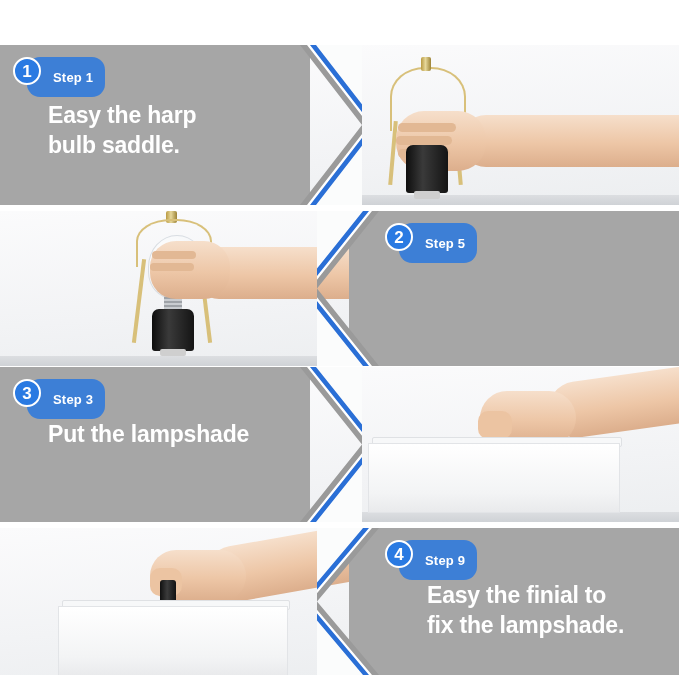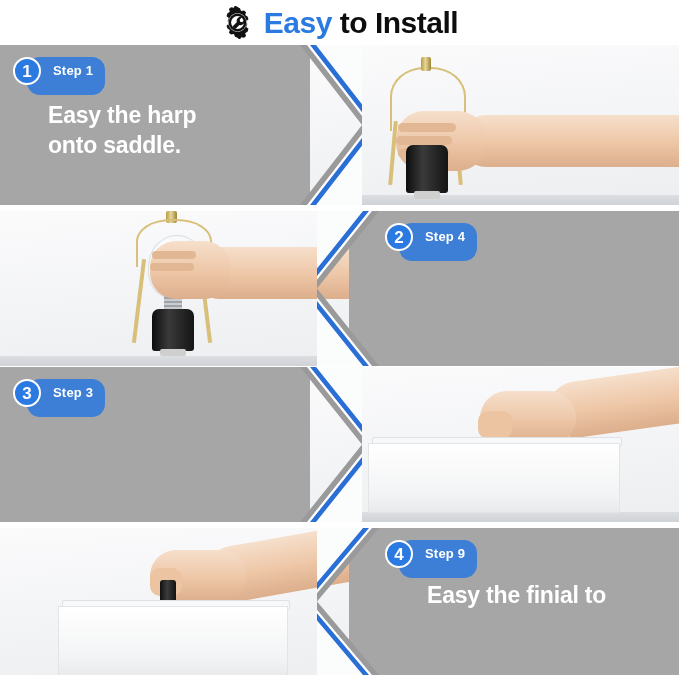--- a/index.html
+++ b/index.html
@@ -37,22 +37,22 @@
   .chev-r .c-fill {clip-path:polygon(16px 0,calc(100% + 16px) 50%,16px 100%,100% 100%,100% 0);}
 
   
   .chev-l .c-gray {clip-path:polygon(100% 0,0 50%,100% 100%,0 100%,0 0);}
   .chev-l .c-white{clip-path:polygon(calc(100% - 7px) 0,-7px 50%,calc(100% - 7px) 100%,0 100%,0 0);}
   .chev-l .c-blue {clip-path:polygon(calc(100% - 10px) 0,-10px 50%,calc(100% - 10px) 100%,0 100%,0 0);}
   .chev-l .c-fill {clip-path:polygon(calc(100% - 16px) 0,-16px 50%,calc(100% - 16px) 100%,0 100%,0 0);}
 
   
   .badge{position:absolute;display:flex;align-items:center;height:28px;}
-  .badge-pill{position:absolute;left:14px;top:0;height:26px;border-radius:13px;
-              background:#3d7fd6;display:flex;align-items:center;padding:0 12px 12px 26px;}
+  .badge-pill{position:absolute;left:14px;top:0;height:40px;border-radius:13px;
+              background:#3d7fd6;display:flex;align-items:center;padding:0 12px 0 26px;}
   .badge-pill-label{color:#ffffff;font-size:13px;font-weight:bold;letter-spacing:0.2px;white-space:nowrap;}
   .badge-circle{position:absolute;left:0;top:0;width:28px;height:28px;border-radius:50%;
                 background:#2a7ae2;border:2.5px solid #ffffff;box-sizing:border-box;
                 display:flex;align-items:center;justify-content:center;z-index:2;}
   .badge-num{color:#ffffff;font-size:17px;font-weight:bold;line-height:1;}
 
   
   .caption{position:absolute;color:#ffffff;font-size:23px;font-weight:bold;line-height:1.32;
            letter-spacing:-0.2px;}
   .caption.center{text-align:center;}
@@ -71,38 +71,20 @@
   .shade{position:absolute;background:linear-gradient(180deg,#ffffff,#f3f4f5 72%,#e9eaec);
          border:1px solid #e2e4e7;}
   .shade-top{position:absolute;background:#f7f8f9;border:1px solid #dfe1e4;border-radius:2px;}
   .knob{position:absolute;background:linear-gradient(90deg,#101010,#3b3b3b 45%,#121212);border-radius:3px;}
 </style>
 </head>
 <body>
 
 <div class="page">
 
-  <div class="header">
-    <svg class="gear-icon" viewBox="0 0 100 100">
-      <path fill="#111111" d="M50 2 l8 10 h-16 z"></path>
-      <path fill="#111111" fill-rule="evenodd" d="
-        M50 4
-        l7.5 2.6 3.4 8.5 8.8-1.8 6.2 5.6 -2.6 8.7 7.6 4.8 2.3 8.1 -6.8 6 3.4 8.4 -3.4 8.4 6.8 6 -2.3 8.1 -7.6 4.8 2.6 8.7 -6.2 5.6 -8.8-1.8 -3.4 8.5 L50 96
-        l-7.5-2.6 -3.4-8.5 -8.8 1.8 -6.2-5.6 2.6-8.7 -7.6-4.8 -2.3-8.1 6.8-6 -3.4-8.4 3.4-8.4 -6.8-6 2.3-8.1 7.6-4.8 -2.6-8.7 6.2-5.6 8.8 1.8 3.4-8.5 Z
-        M50 22 a28 28 0 1 0 0.01 0 Z"></path>
-      <circle cx="50" cy="50" r="27" fill="#111111"></circle>
-      <circle cx="50" cy="50" r="19.5" fill="#ffffff"></circle>
-      <path fill="#111111" d="
-        M63.5 33.5 a12.5 12.5 0 0 0 -15.8 15.6 l-10.6 10.6 a3.6 3.6 0 0 0 0 5.1 l3.1 3.1 a3.6 3.6 0 0 0 5.1 0 l10.6-10.6
-        a12.5 12.5 0 0 0 15.6-15.8 l-7.4 7.4 -6.1-1.3 -1.3-6.1 z"></path>
-    </svg>
-    <div class="header-title">
-      <span class="t-blue">Easy</span><span class="t-dark"> to Install</span>
-    </div>
-  </div>
 
   <div class="row" style="top:45px;height:160px;">
     <div class="row-inner">
       <div class="panel" style="left:0;width:330px;"></div>
 
       <div class="photo" style="left:310px;width:369px;">
         <div class="wall"></div>
         <div class="table-edge"></div>
 
         <div class="harp" style="left:80px;top:22px;width:72px;height:62px;"></div>
@@ -131,21 +113,21 @@
         <div class="badge-pill">
           <span class="badge-pill-label">Step 1</span>
         </div>
         <div class="badge-circle">
           <span class="badge-num">1</span>
         </div>
       </div>
 
       <div class="caption" style="left:48px;top:55px;width:260px;">
         <div>Easy the harp</div>
-        <div>onto saddle.</div>
+        <div>bulb saddle.</div>
       </div>
     </div>
   </div>
 
   <div class="row" style="top:211px;height:155px;">
     <div class="row-inner">
       <div class="photo" style="left:0;width:370px;">
         <div class="wall"></div>
         <div class="table-edge"></div>
         <div class="finial" style="left:166px;top:0px;width:11px;height:12px;"></div>
@@ -168,21 +150,21 @@
 
       <div class="chev chev-l" style="left:317px;">
         <span class="c-gray"></span>
           <span class="c-white"></span>
           <span class="c-blue"></span>
           <span class="c-fill"></span>
       </div>
 
       <div class="badge" style="left:385px;top:12px;">
         <div class="badge-pill">
-          <span class="badge-pill-label">Step 4</span>
+          <span class="badge-pill-label">Step 5</span>
         </div>
         <div class="badge-circle">
           <span class="badge-num">2</span>
         </div>
       </div>
 
     </div>
   </div>
 
   <div class="row" style="top:367px;height:155px;">
@@ -209,20 +191,21 @@
       <div class="badge" style="left:13px;top:12px;">
         <div class="badge-pill">
           <span class="badge-pill-label">Step 3</span>
         </div>
         <div class="badge-circle">
           <span class="badge-num">3</span>
         </div>
       </div>
 
       <div class="caption" style="left:48px;top:52px;width:275px;">
+        <div>Put the lampshade</div>
       </div>
     </div>
   </div>
 
   <div class="row" style="top:528px;height:147px;">
     <div class="row-inner">
       <div class="photo" style="left:0;width:370px;">
         <div class="wall"></div>
         <div class="arm" style="left:205px;top:8px;width:170px;height:56px;border-radius:30px 4px 4px 30px;transform:rotate(-10deg);"></div>
         <div class="arm" style="left:150px;top:22px;width:96px;height:52px;border-radius:28px;"></div>
@@ -245,17 +228,18 @@
         <div class="badge-pill">
           <span class="badge-pill-label">Step 9</span>
         </div>
         <div class="badge-circle">
           <span class="badge-num">4</span>
         </div>
       </div>
 
       <div class="caption" style="left:427px;top:52px;width:250px;">
         <div>Easy the finial to</div>
+        <div>fix the lampshade.</div>
       </div>
     </div>
   </div>
 
 </div>
 
 </body></html>

